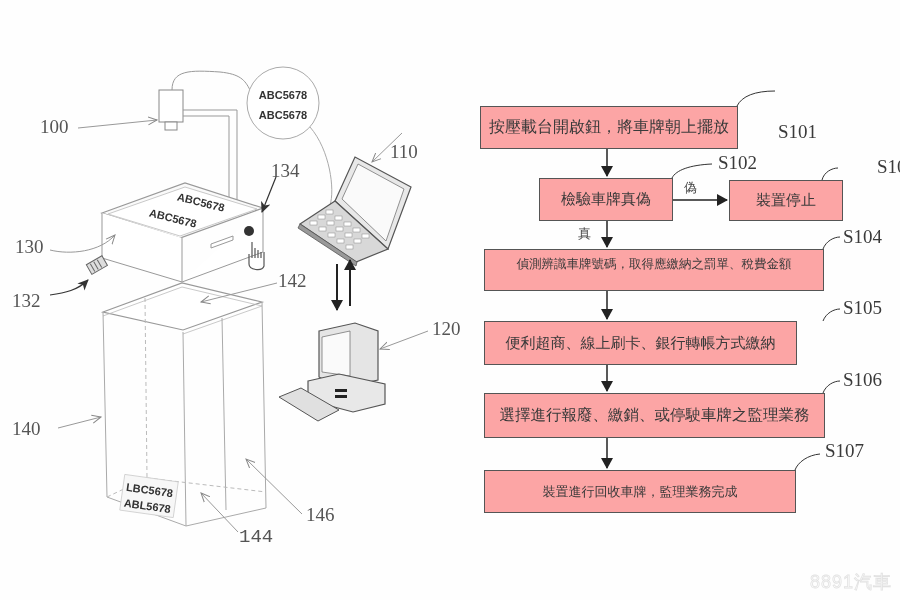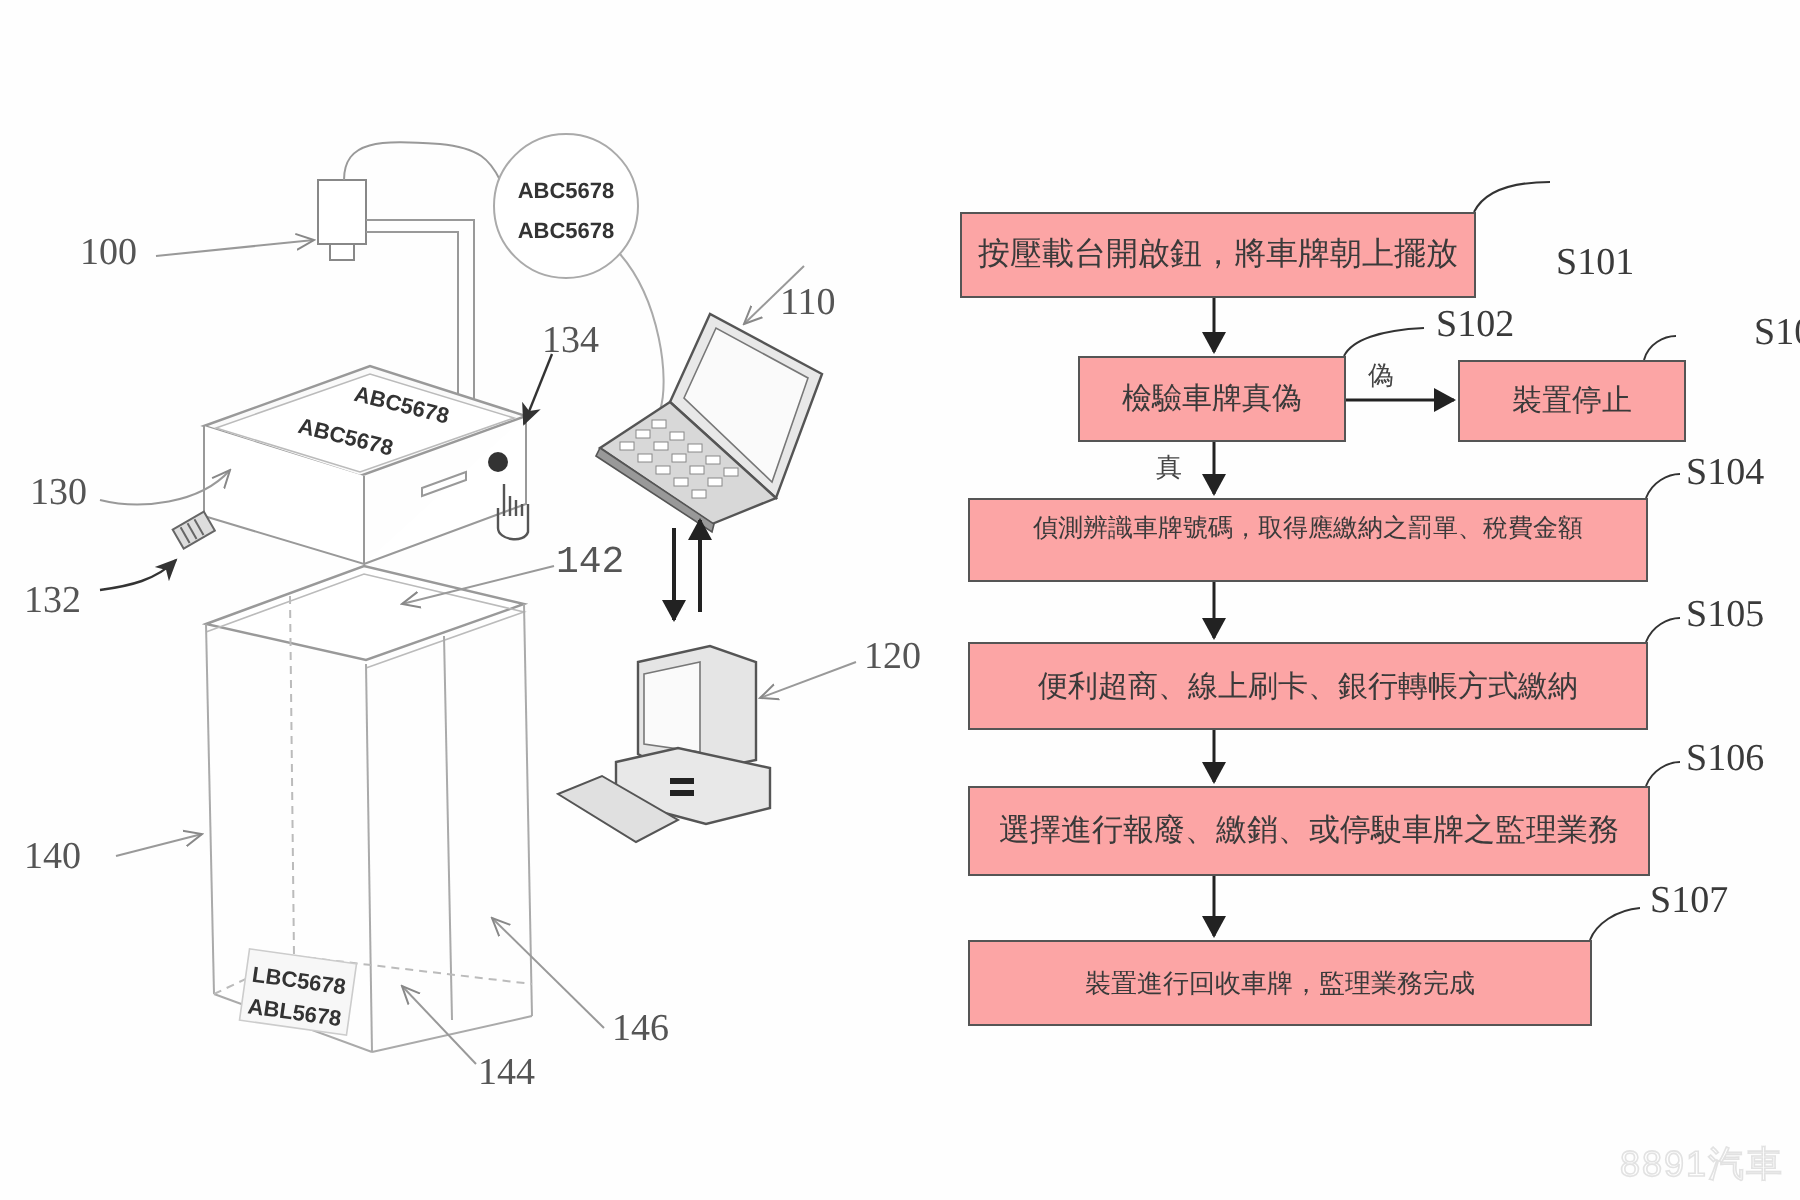--- a/index.html
+++ b/index.html
@@ -191,38 +191,38 @@
     <path d="M795,470 C798,462 808,455 820,454" fill="none" stroke="#333" stroke-width="1"></path>
   </g>
 </svg>
 
 <div class="ref-label" style="left:40px; top:116px;">100</div>
 <div class="ref-label" style="left:390px; top:109px;margin-top:32px;">110</div>
 <div class="ref-label" style="left:432px; top:318px;">120</div>
 <div class="ref-label" style="left:15px; top:236px;">130</div>
 <div class="ref-label" style="left:12px; top:290px;">132</div>
 <div class="ref-label" style="left:271px; top:160px;">134</div>
-<div class="ref-label" style="left:278px; top:270px;font-family:Liberation Mono, monospace;">142</div>
+<div class="ref-label" style="left:278px; top:270px;">142</div>
 <div class="ref-label" style="left:12px; top:418px;">140</div>
 <div class="ref-label" style="left:306px; top:504px;">146</div>
-<div class="ref-label" style="left:239px; top:526px;">144</div>
+<div class="ref-label" style="left:239px; top:526px;font-family:Liberation Mono, monospace;">144</div>
 
 <div class="fc-box" style="left:480px; top:106px; width:258px; height:43px; font-size:16px;">
   <span>按壓載台開啟鈕，將車牌朝上擺放</span>
 </div>
 <div class="fc-box" style="left:539px; top:178px; width:134px; height:43px; font-size:15px;">
   <span>檢驗車牌真偽</span>
 </div>
 <div class="fc-box" style="left:729px; top:180px; width:114px; height:41px; font-size:15px;">
   <span>裝置停止</span>
 </div>
 <div class="fc-box" style="left:484px; top:249px; width:340px; height:42px; font-size:12.5px; align-items:flex-start; padding-top:6px;">
   <span>偵測辨識車牌號碼，取得應繳納之罰單、稅費金額</span>
 </div>
-<div class="fc-box" style="left:484px; top:321px; width:340px; height:44px; font-size:15px;">
+<div class="fc-box" style="left:484px; top:321px; width:313px; height:44px; font-size:15px;">
   <span>便利超商、線上刷卡、銀行轉帳方式繳納</span>
 </div>
 <div class="fc-box" style="left:484px; top:393px; width:341px; height:45px; font-size:15.5px;">
   <span>選擇進行報廢、繳銷、或停駛車牌之監理業務</span>
 </div>
 <div class="fc-box" style="left:484px; top:470px; width:312px; height:43px; font-size:13px;">
   <span>裝置進行回收車牌，監理業務完成</span>
 </div>
 
 <div class="step-label" style="left:778px; top:92px;margin-top:29px;">S101</div>

